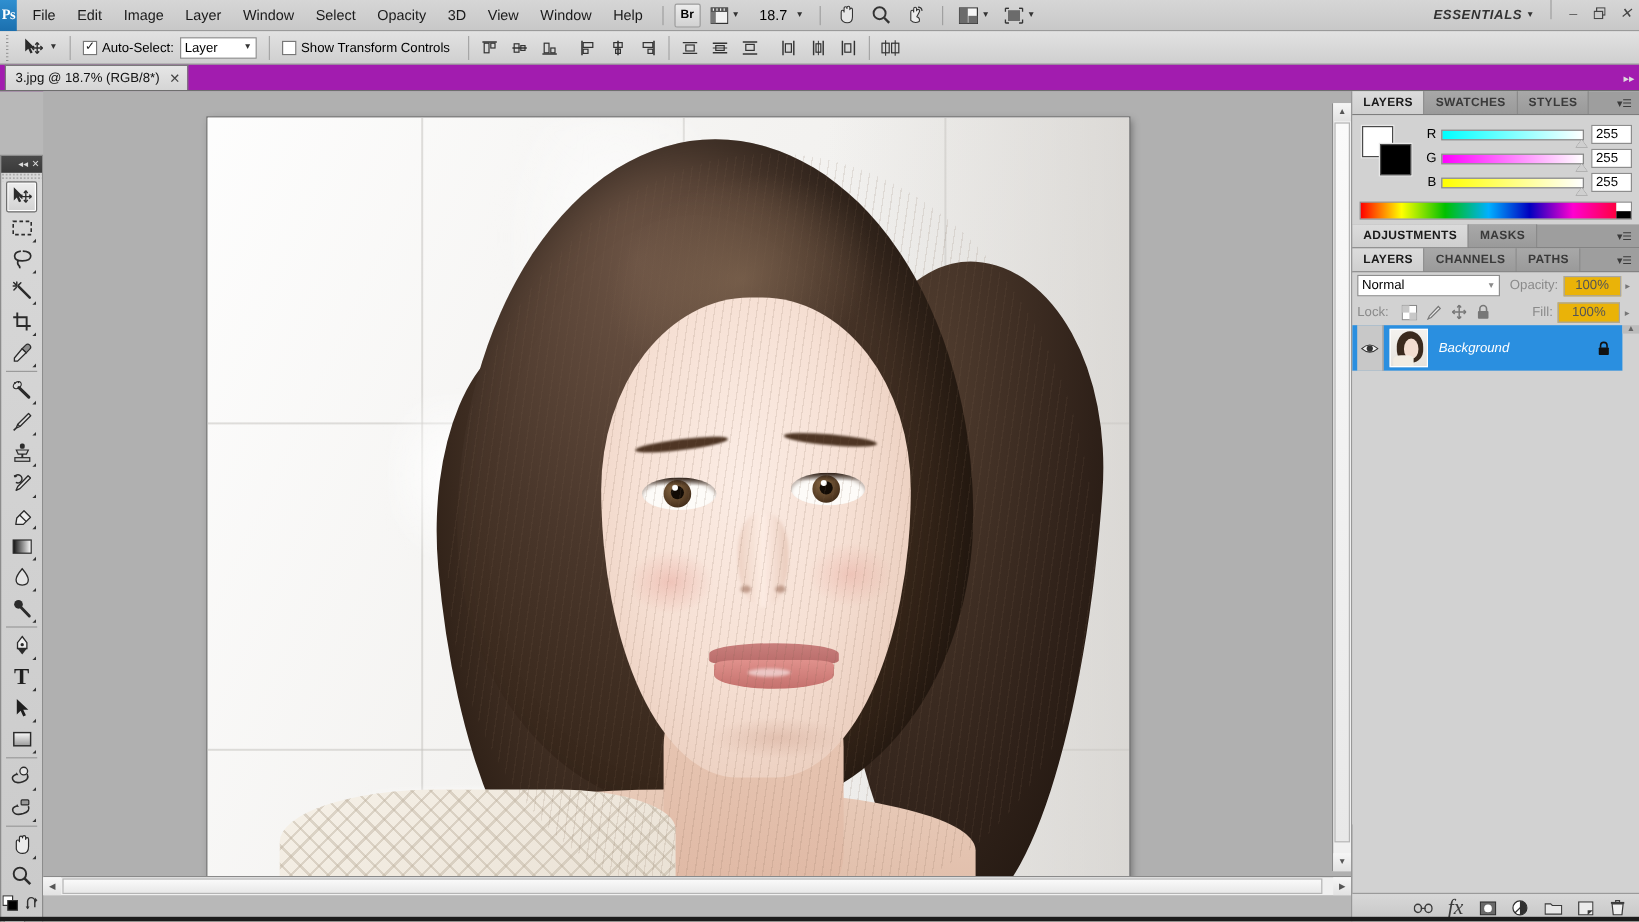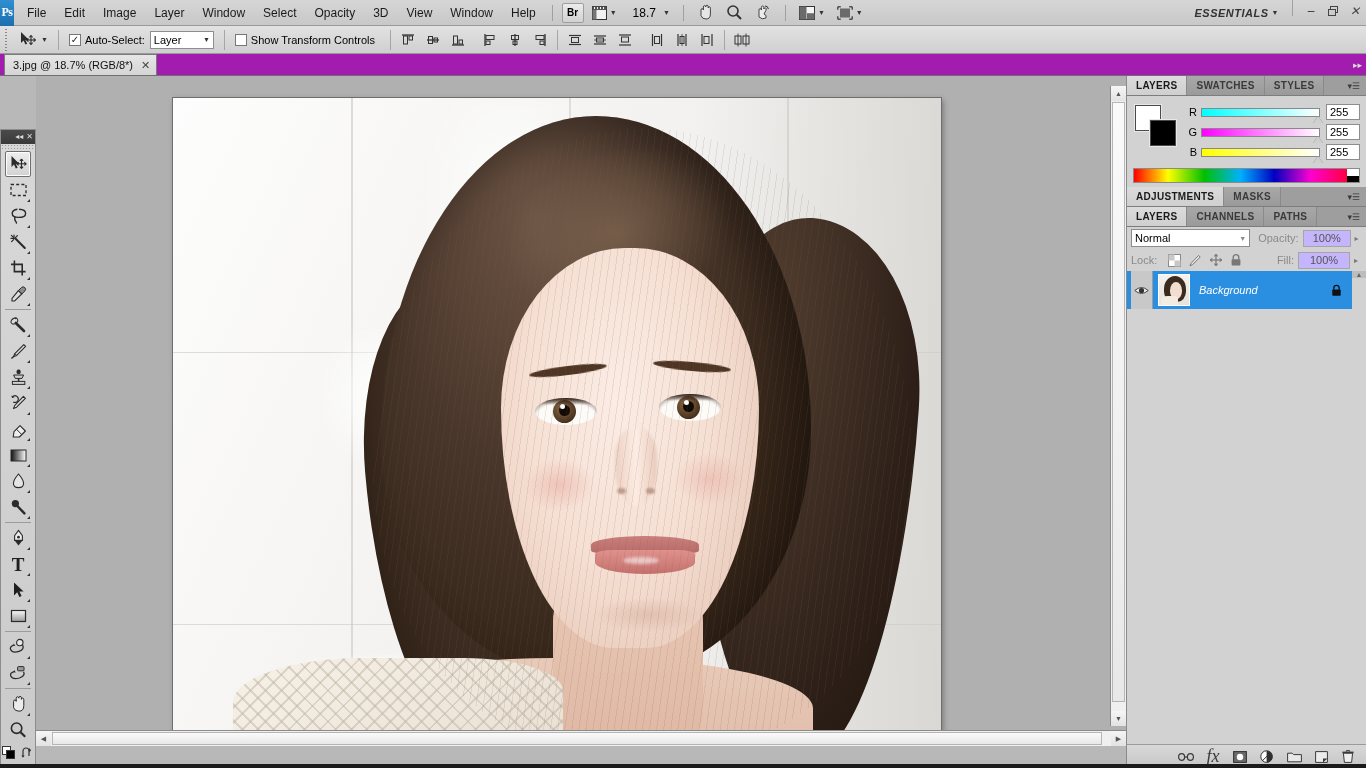--- a/index.html
+++ b/index.html
@@ -367,21 +367,21 @@
   .layers-body { background: #d2d2d2; }
   .lrow { display: flex; align-items: center; height: 22px; padding: 2px 4px; }
   .blend-select {
     width: 128px; height: 18px; background: #fff; border: 1px solid #8d8d8d;
     display: flex; align-items: center; justify-content: space-between;
     padding: 0 3px; font-size: 11px;
   }
   .dim { color: #8a8a8a; }
   .opa-label { margin-left: 8px; font-size: 11px; }
   .numbox {
-    width: 52px; height: 17px; background: #c4b5fd; border: 1px solid #a6a6a6;
+    width: 52px; height: 17px; background: #eab308; border: 1px solid #a6a6a6;
     display: flex; align-items: center; justify-content: center; font-size: 11px; color: #555;
     margin-left: 4px;
   }
   .stepper { width: 12px; height: 17px; display: flex; align-items: center; justify-content: center; font-size: 8px; color: #777; }
   .lock-icons { display: flex; align-items: center; gap: 7px; margin-left: 6px; }
   .layer-item {
     display: flex; align-items: center; height: 38px;
     background: #2a8fe0; color: #fff; padding: 0 4px;
   }
   .eye-cell {

